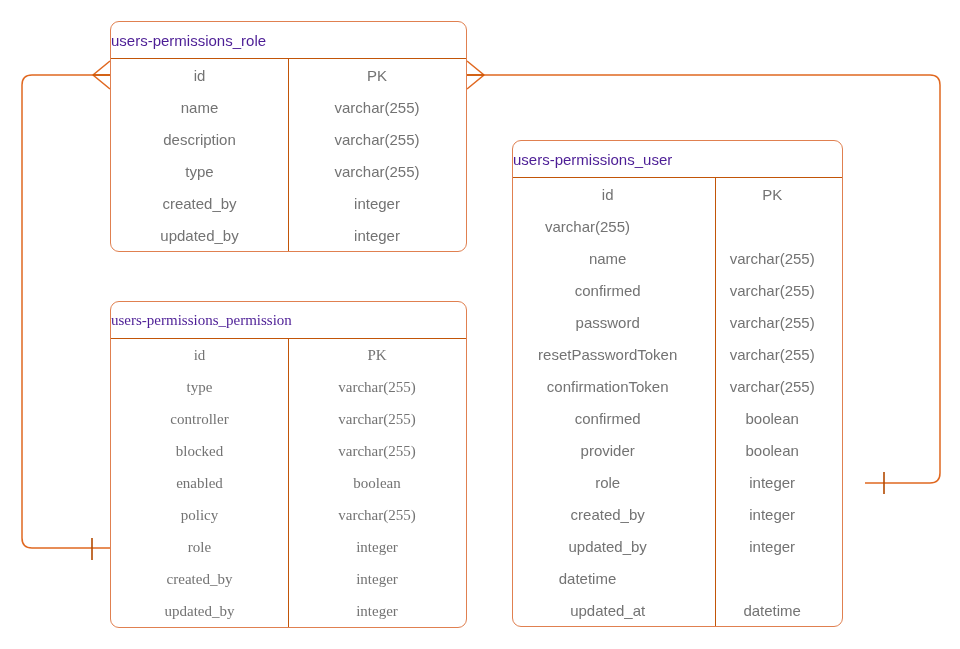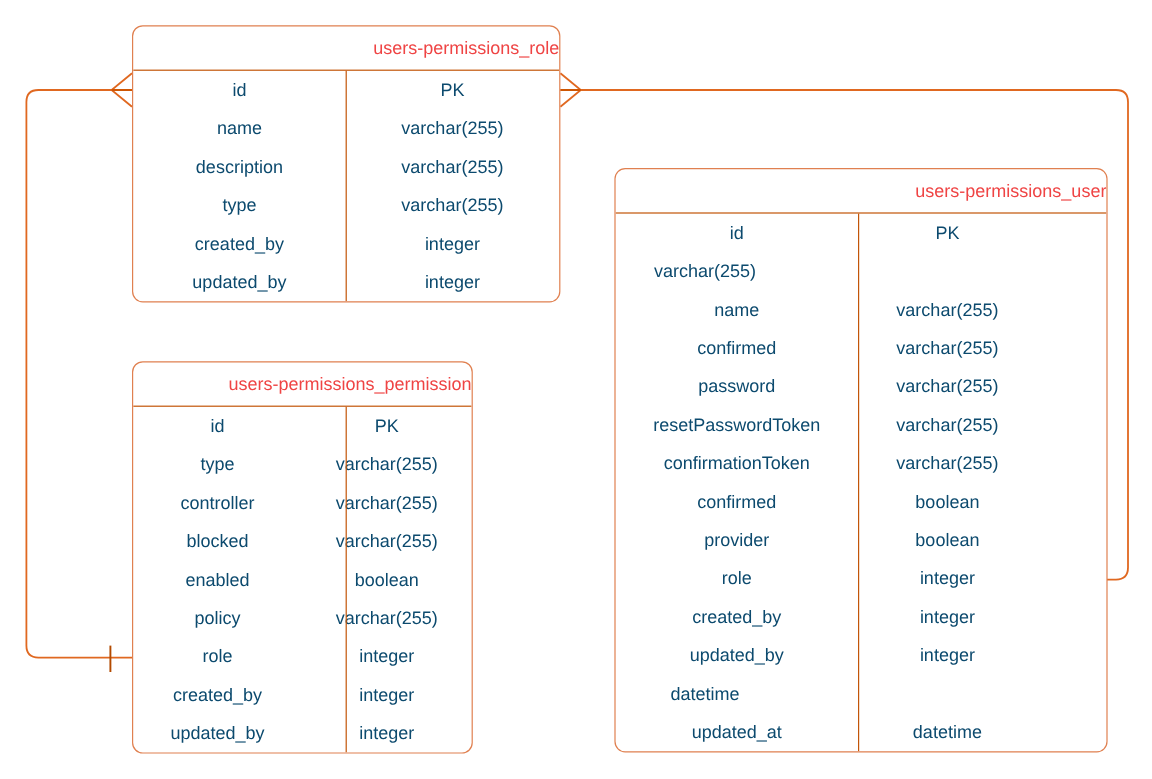--- a/index.html
+++ b/index.html
@@ -37,23 +37,23 @@
     z-index: 2;
     background: #ffffff;
     border: 1.4px solid #e08050;
     border-radius: 9px;
     box-sizing: border-box;
     overflow: hidden;
   }
   .entity-title {
     height: 37px;
     line-height: 37px;
-    text-align: right;
+    text-align: left;
     font-size: 15px;
-    color: #ef4444;
+    color: #4c1d95;
     border-bottom: 1.3px solid #c25508;
     box-sizing: border-box;
     white-space: nowrap;
   }
   .entity-rows {
     position: relative;
   }
   .col-divider {
     position: absolute;
     top: 0;
@@ -61,30 +61,30 @@
     width: 0;
     border-left: 1.3px solid #c25508;
   }
   .row {
     display: flex;
     height: 32px;
     align-items: center;
   }
   .cell-name, .cell-type {
     font-size: 15px;
-    color: #0c4a6e;
+    color: #737373;
     text-align: center;
     white-space: nowrap;
     overflow: hidden;
   }
 
   
   #entity-role        { left: 110px; top: 21px;  width: 357px; }
-  #entity-permission  { left: 110px; top: 301px; width: 284px; }
-  #entity-user        { left: 512px; top: 140px; width: 411px; }
+  #entity-permission  { left: 110px; top: 301px; width: 357px; font-family: Liberation Serif, serif; }
+  #entity-user        { left: 512px; top: 140px; width: 331px; }
 
   #entity-role .col-divider,
   #entity-permission .col-divider { left: 177px; }
   #entity-role .cell-name,
   #entity-permission .cell-name   { width: 177px; }
   #entity-role .cell-type,
   #entity-permission .cell-type   { width: 178px; }
 
   #entity-user .col-divider { left: 202px; }
   #entity-user .cell-name   { width: 202px; }

